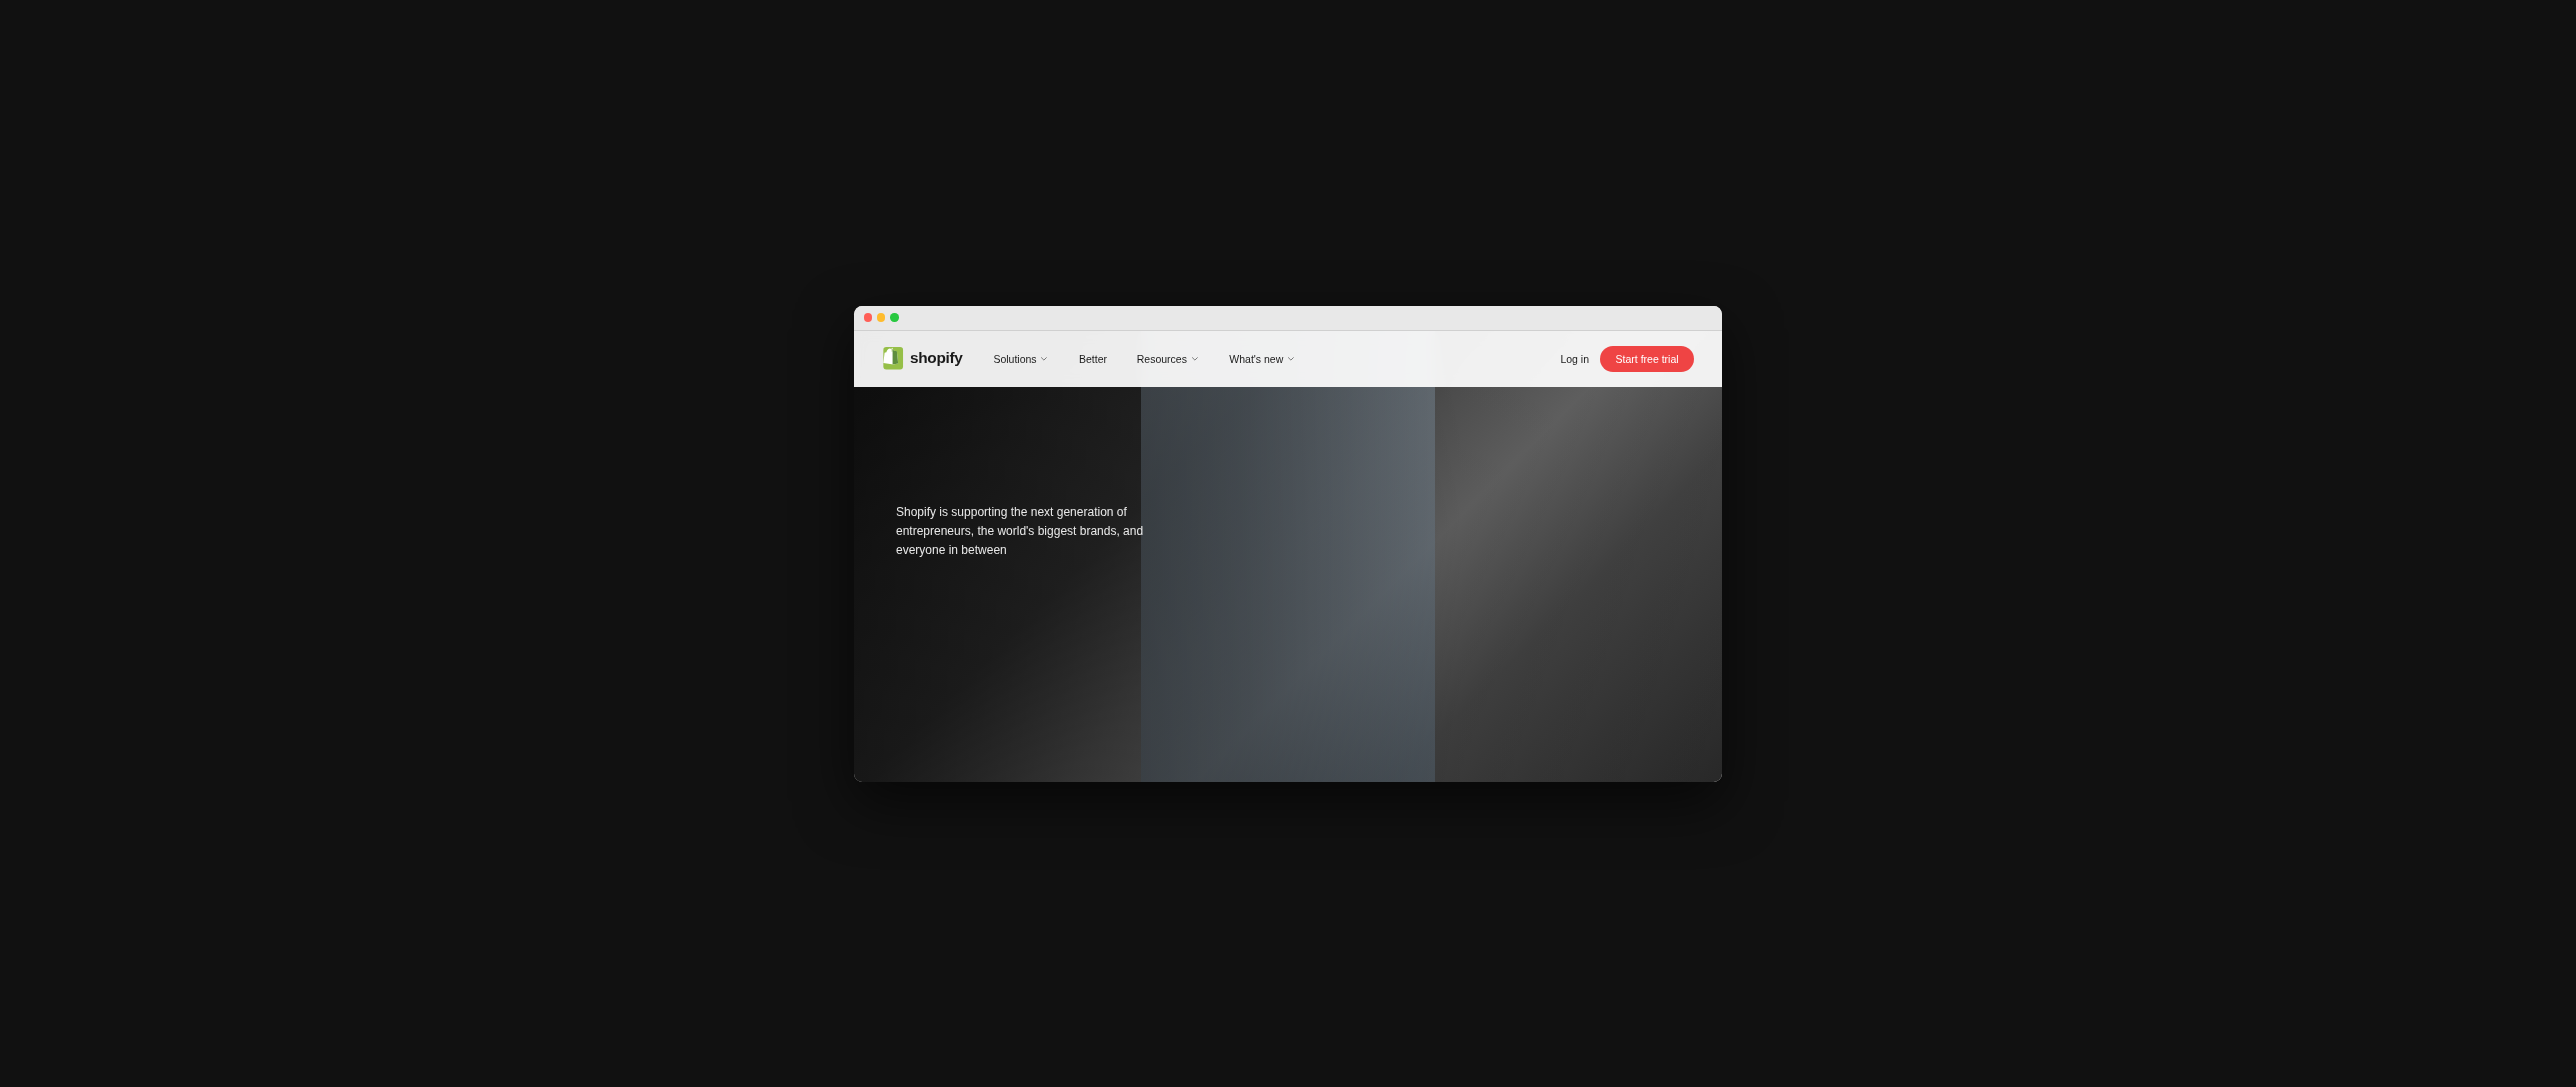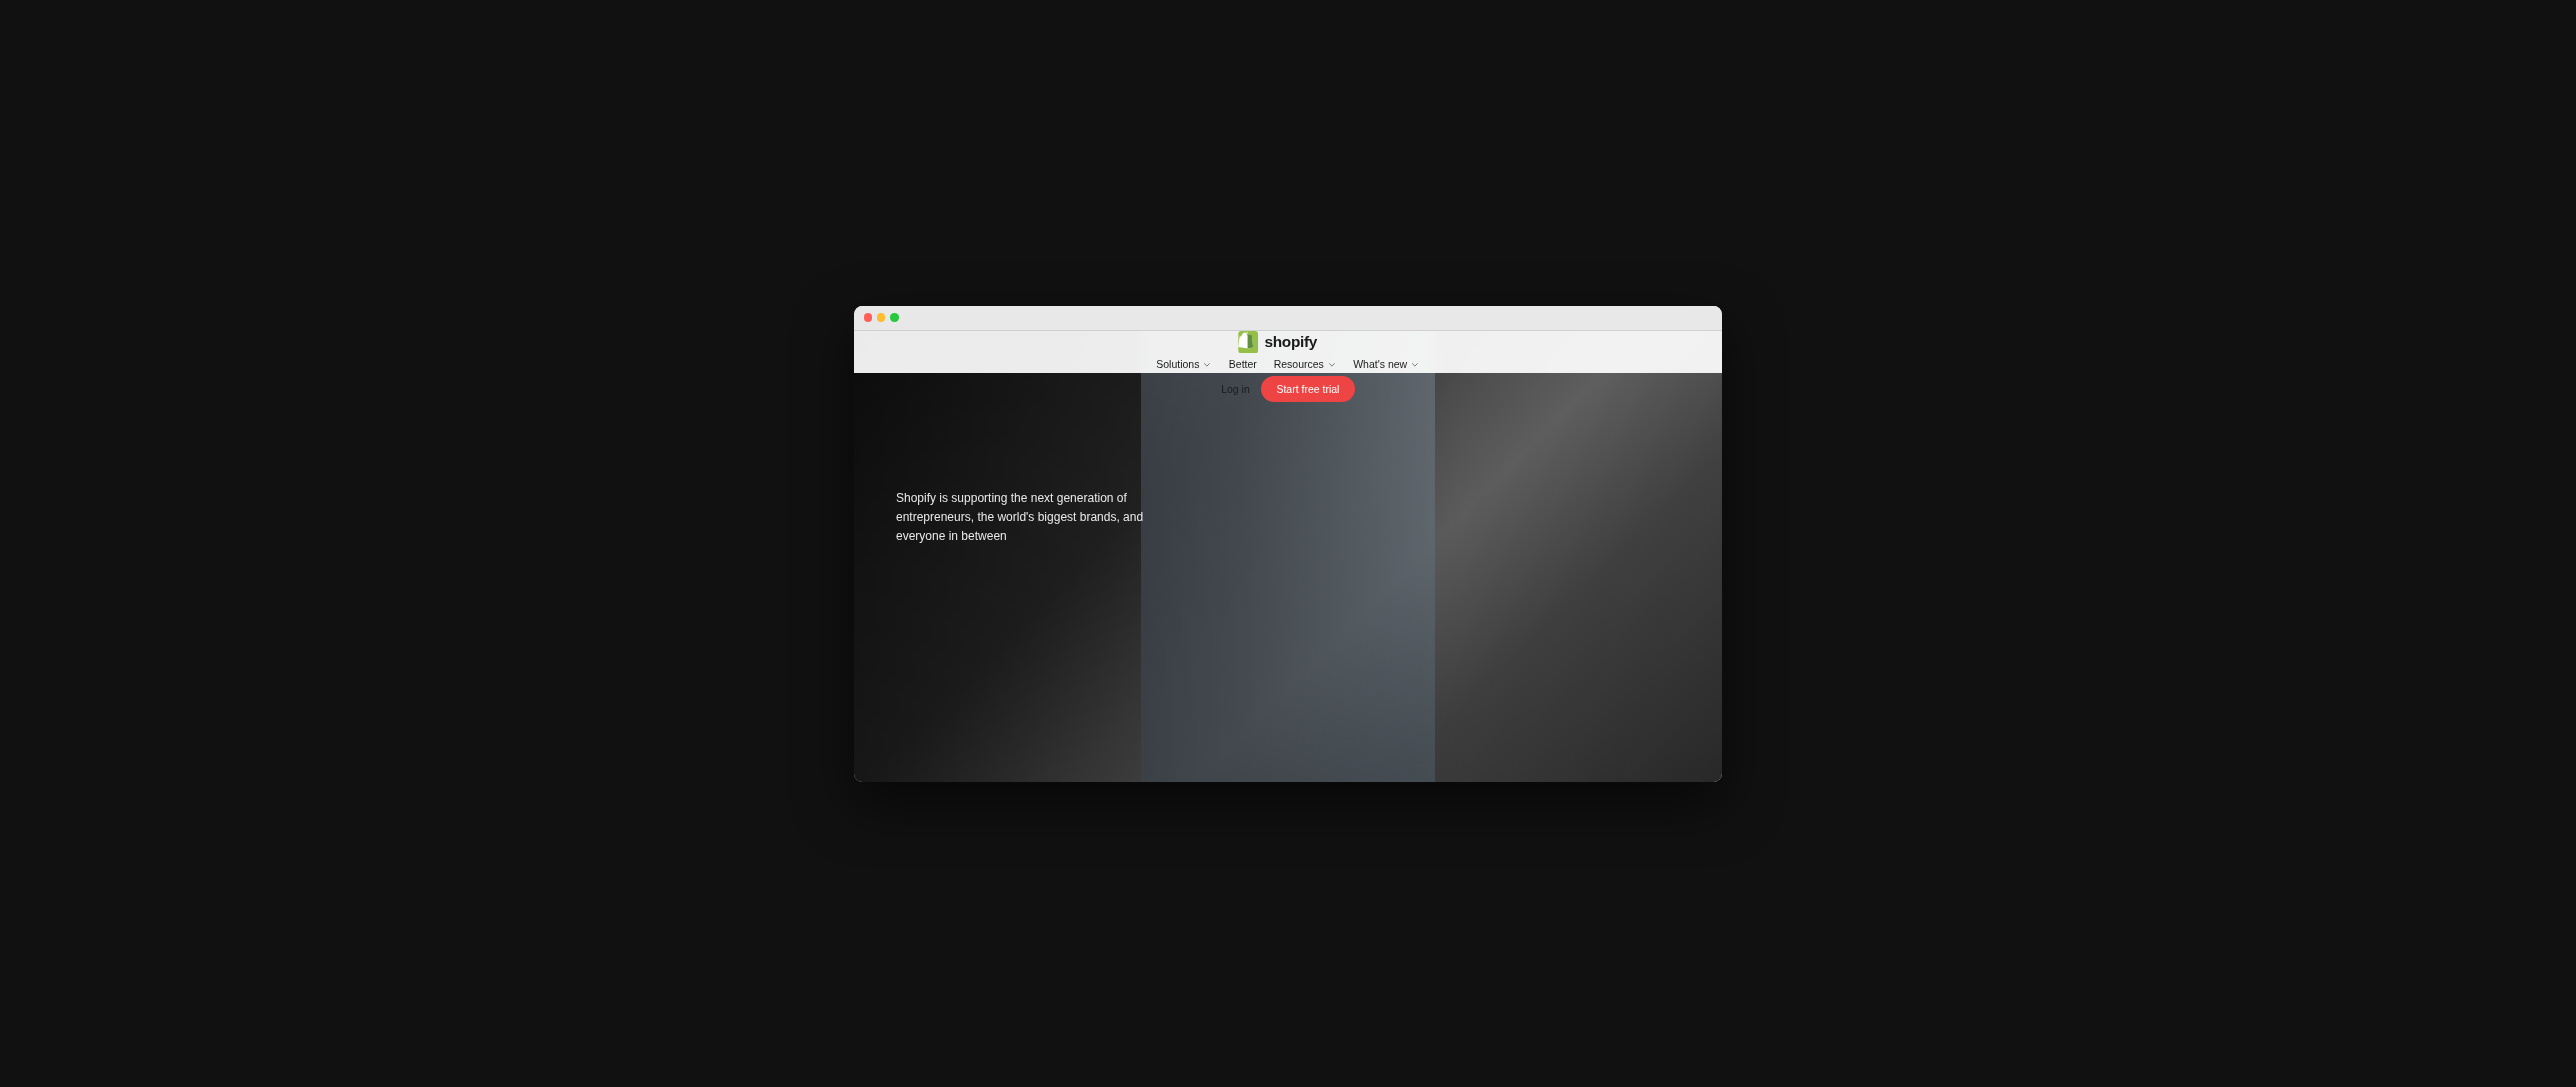--- a/index.html
+++ b/index.html
@@ -97,24 +97,23 @@
       );
     }
 
     
     nav {
       position: relative;
       z-index: 10;
       display: flex;
       align-items: center;
       padding: 0 28px;
-      height: 42px;
+      height: 56px;
       background: rgba(255,255,255,0.92);
       backdrop-filter: blur(7px);
-      flex-direction: column;
     }
 
     .logo-wrap {
       display: flex;
       align-items: center;
       gap: 5.6px;
       text-decoration: none;
       margin-right: 22.4px;
     }
 
@@ -126,21 +125,21 @@
 
     .logo-text {
       font-size: 15.4px;
       font-weight: 700;
       color: #1a1a1a;
       letter-spacing: -0.3px;
     }
 
     .nav-links {
       display: flex;
-      gap: 0;
+      gap: 13px;
       flex: 1;
     }
 
     .nav-item {
       display: flex;
       align-items: center;
       gap: 2.8px;
       padding: 5.6px 8.4px;
       font-size: 10.5px;
       font-weight: 500;

